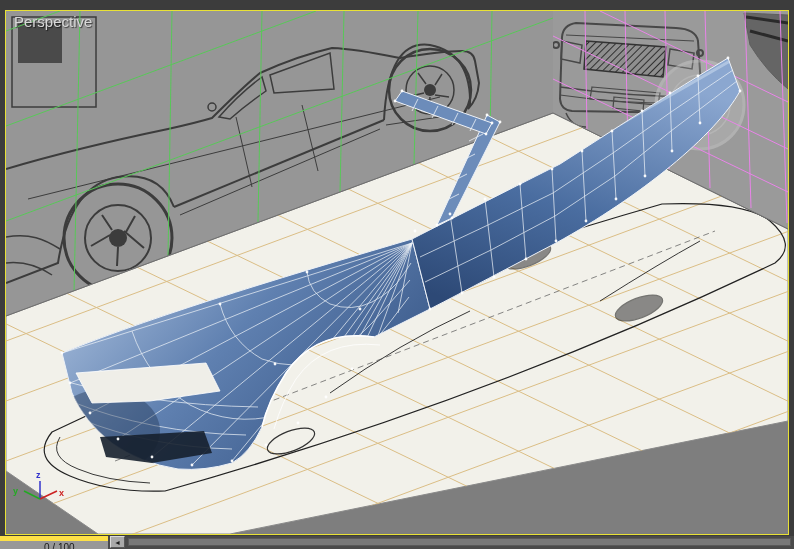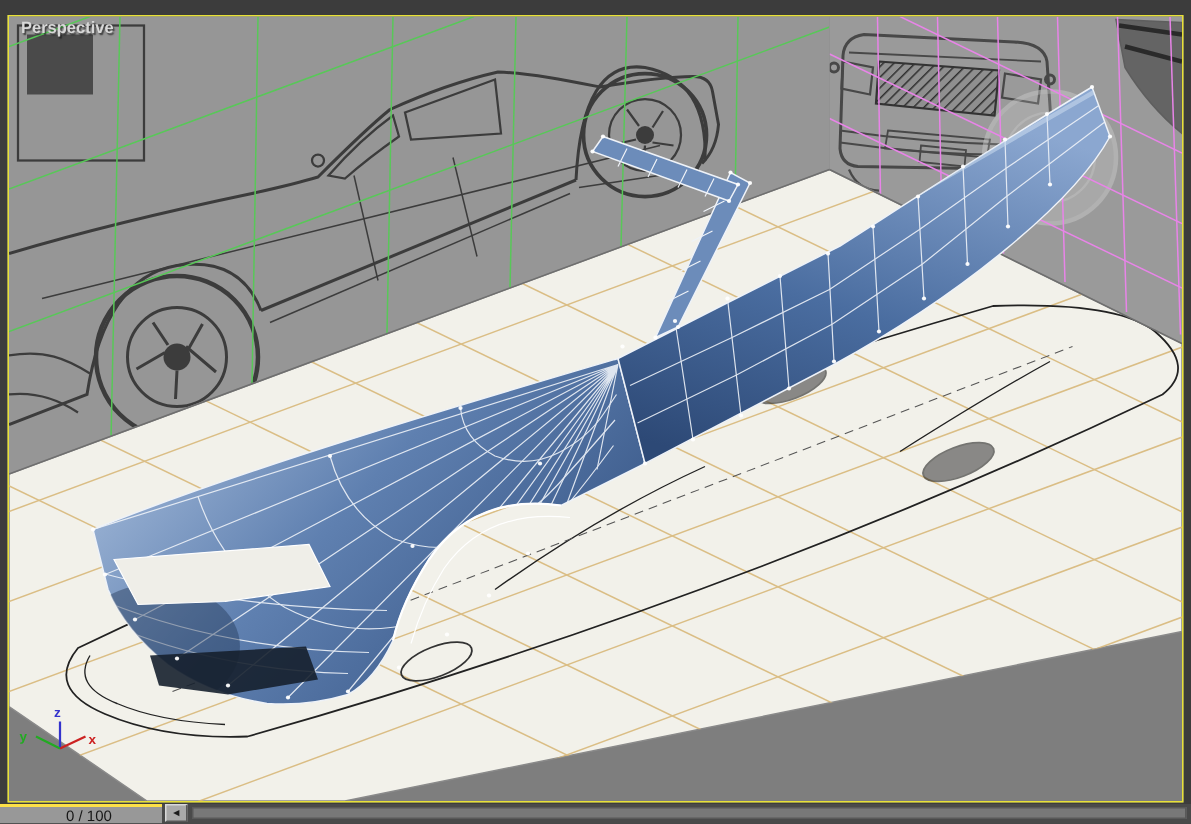--- a/index.html
+++ b/index.html
@@ -1,26 +1,26 @@
 <!DOCTYPE html>
 <html><head>
 <meta charset="utf-8">
 <style>
   html,body{margin:0;padding:0;background:#3c3c3c;}
   #app{position:relative;width:794px;height:549px;background:#3c3c3c;overflow:hidden;
        font-family:"Liberation Sans",sans-serif;}
   #viewport{position:absolute;left:5px;top:10px;width:782px;height:523px;
             border:1px solid #e8e136;background:#7e7e7e;}
   #viewport svg{display:block;}
-  .vp-label{position:absolute;left:8px;top:2px;font-size:11px;color:#d8d8d8;
-            text-shadow:1px 1px 1px rgba(0,0,0,.6);z-index:5;cursor:default;font-weight:bold;}
+  .vp-label{position:absolute;left:8px;top:2px;font-size:15px;color:#d8d8d8;
+            text-shadow:1px 1px 1px rgba(0,0,0,.6);z-index:5;cursor:default;}
   .bottombar{position:absolute;left:0;top:536px;width:794px;height:13px;background:#4a4a4a;}
   .time-display{position:absolute;left:0;top:0;width:108px;height:13px;background:#989898;
                 color:#161616;font-size:10px;line-height:13px;padding-left:44px;
-                box-sizing:border-box;border-top:2px solid #fde047;}
+                box-sizing:border-box;border-top:5px solid #fde047;}
   .sb-btn{position:absolute;left:110px;top:0;width:15px;height:12px;background:#a9a9a9;
           border:1px solid;border-color:#d9d9d9 #585858 #585858 #d9d9d9;
           font-size:7px;line-height:11px;text-align:center;color:#1d1d1d;box-sizing:border-box;}
   .sb-track{position:absolute;left:128px;top:2px;width:663px;height:8px;background:#787878;
             border:1px solid #595959;box-sizing:border-box;}
 </style>
 </head>
 <body>
 
 <div id="app">

